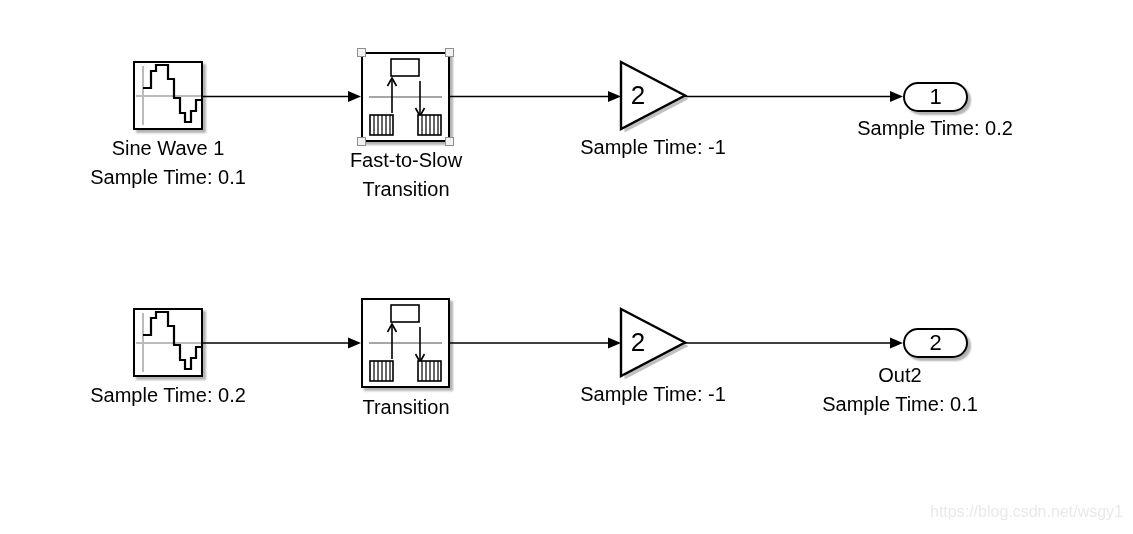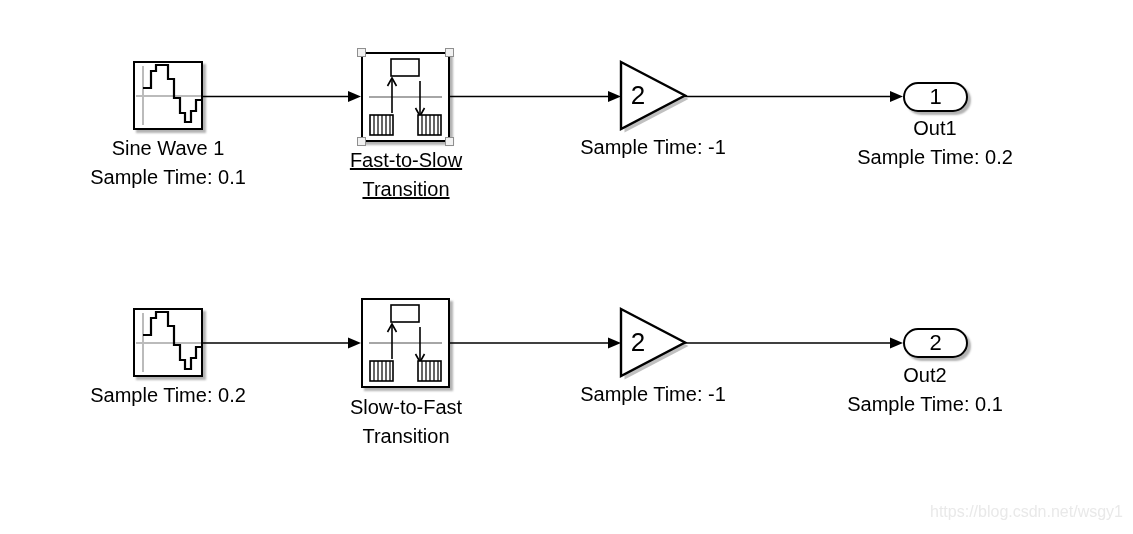--- a/index.html
+++ b/index.html
@@ -115,39 +115,38 @@
       <g>
         <rect x="55" y="61" width="23" height="20" fill="#fff" stroke="#000" stroke-width="1.6"></rect>
         <path d="M59,61 V81 M63,61 V81 M67,61 V81 M71,61 V81 M75,61 V81" stroke="#000" stroke-width="1.2" fill="none"></path>
       </g>
     </svg>
     <div class="handle tl"></div>
     <div class="handle tr"></div>
     <div class="handle bl"></div>
     <div class="handle br"></div>
   </div>
-  <div class="label" style="left:276px;top:146px;text-decoration:underline;">
+  <div class="label" style="left:276px;top:146px;">
     <div>Fast-to-Slow</div>
     <div>Transition</div>
   </div>
 
   <svg class="gain-svg" style="left:618px;top:59px;" width="76" height="78" viewBox="0 0 76 78">
     <polygon points="6.5,6.5 70.5,40 6.5,73.5" fill="#c0c0c0"></polygon>
     <polygon points="3,3 67,36.5 3,70" fill="#ffffff" stroke="#000" stroke-width="2.4"></polygon>
     <text x="20" y="45" font-size="26" text-anchor="middle" fill="#000">2</text>
   </svg>
   <div class="label" style="left:523px;top:133px;">
     <div>Sample Time: -1</div>
   </div>
 
   <div class="pill" style="left:903px;top:82px;">
     <span>1</span>
   </div>
   <div class="label" style="left:805px;top:114px;">
-    <div>Out1</div>
     <div>Sample Time: 0.2</div>
   </div>
 
   <div class="block" style="left:133px;top:308px;width:70px;height:69px;">
     <svg width="66" height="65" viewBox="0 0 66 65">
       <line x1="8" y1="3" x2="8" y2="62" stroke="#bbbbbb" stroke-width="2"></line>
       <line x1="1" y1="33" x2="66" y2="33" stroke="#bbbbbb" stroke-width="2"></line>
       <path d="M8,25 H16 V8 H21 V2 H33 V16 H39 V35 H45 V50 H50 V59 H56 V48 H61 V37 H66" fill="none" stroke="#000" stroke-width="2.2"></path>
     </svg>
   </div>
@@ -167,36 +166,35 @@
         <rect x="7" y="61" width="23" height="20" fill="#fff" stroke="#000" stroke-width="1.6"></rect>
         <path d="M11,61 V81 M15,61 V81 M19,61 V81 M23,61 V81 M27,61 V81" stroke="#000" stroke-width="1.2" fill="none"></path>
       </g>
       <g>
         <rect x="55" y="61" width="23" height="20" fill="#fff" stroke="#000" stroke-width="1.6"></rect>
         <path d="M59,61 V81 M63,61 V81 M67,61 V81 M71,61 V81 M75,61 V81" stroke="#000" stroke-width="1.2" fill="none"></path>
       </g>
     </svg>
   </div>
   <div class="label" style="left:276px;top:393px;">
-    <div>Slow-to-Fast</div>
     <div>Transition</div>
   </div>
 
   <svg class="gain-svg" style="left:618px;top:306px;" width="76" height="78" viewBox="0 0 76 78">
     <polygon points="6.5,6.5 70.5,40 6.5,73.5" fill="#c0c0c0"></polygon>
     <polygon points="3,3 67,36.5 3,70" fill="#ffffff" stroke="#000" stroke-width="2.4"></polygon>
     <text x="20" y="45" font-size="26" text-anchor="middle" fill="#000">2</text>
   </svg>
   <div class="label" style="left:523px;top:380px;">
     <div>Sample Time: -1</div>
   </div>
 
   <div class="pill" style="left:903px;top:328px;">
     <span>2</span>
   </div>
-  <div class="label" style="left:795px;top:361px;">
+  <div class="label" style="left:770px;top:361px;">
     <div>Out2</div>
     <div>Sample Time: 0.1</div>
   </div>
 
   <div class="watermark">https://blog.csdn.net/wsgy1</div>
 
 </div>
 
 </body></html>

